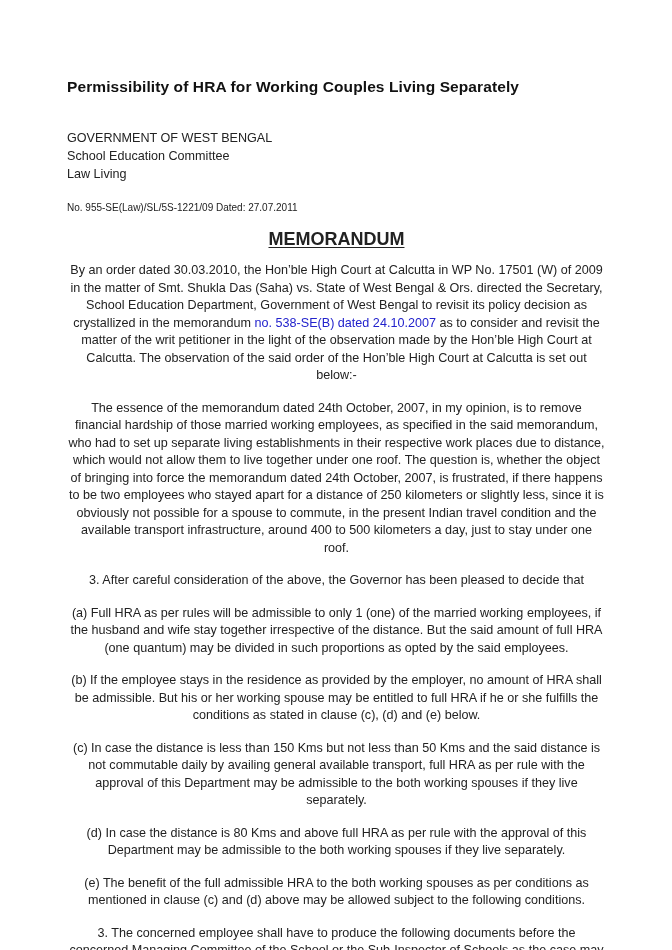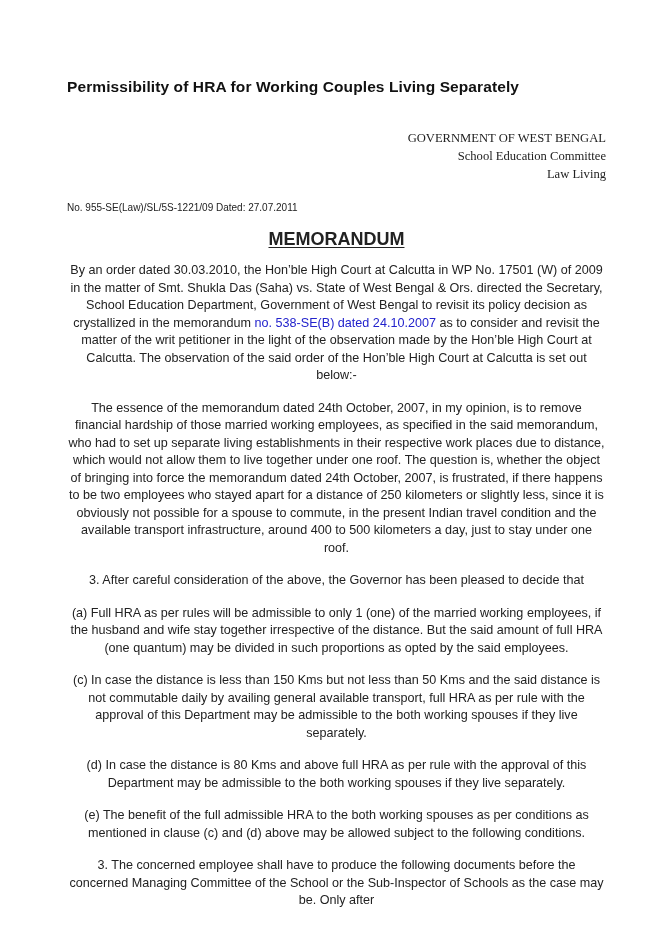--- a/index.html
+++ b/index.html
@@ -22,23 +22,22 @@
     background: #ffffff;
   }
   .doc-title {
     font-size: 15.5px;
     font-weight: 700;
     color: #111111;
     margin: 0 0 33px 0;
     letter-spacing: 0.1px;
   }
   .org-block {
-    text-align: right;
+    text-align: left;
     margin: 16px 0 16px 0;
-    font-family: Liberation Serif, serif;
   }
   .org-block div {
     font-size: 12.6px;
     line-height: 18px;
     color: #222222;
   }
   .ref-line {
     font-size: 10px;
     line-height: 17.5px;
     margin: 0 0 14px 0;
@@ -89,20 +88,21 @@
   <p class="body-para">
     <span>By an order dated 30.03.2010, the Hon’ble High Court at Calcutta in WP No. 17501 (W) of 2009 in the matter of Smt. Shukla Das (Saha) vs. State of West Bengal &amp; Ors. directed the Secretary, School Education Department, Government of West Bengal to revisit its policy decision as crystallized in the memorandum </span><a class="memo-link">no. 538-SE(B) dated 24.10.2007</a><span> as to consider and revisit the matter of the writ petitioner in the light of the observation made by the Hon’ble High Court at Calcutta. The observation of the said order of the Hon’ble High Court at Calcutta is set out below:-</span>
   </p>
 
   <p class="body-para">The essence of the memorandum dated 24th October, 2007, in my opinion, is to remove financial hardship of those married working employees, as specified in the said memorandum, who had to set up separate living establishments in their respective work places due to distance, which would not allow them to live together under one roof. The question is, whether the object of bringing into force the memorandum dated 24th October, 2007, is frustrated, if there happens to be two employees who stayed apart for a distance of 250 kilometers or slightly less, since it is obviously not possible for a spouse to commute, in the present Indian travel condition and the available transport infrastructure, around 400 to 500 kilometers a day, just to stay under one roof.</p>
 
   <p class="body-para">3. After careful consideration of the above, the Governor has been pleased to decide that</p>
 
   <p class="body-para">(a) Full HRA as per rules will be admissible to only 1 (one) of the married working employees, if the husband and wife stay together irrespective of the distance. But the said amount of full HRA (one quantum) may be divided in such proportions as opted by the said employees.</p>
 
+  <p class="body-para">(b) If the employee stays in the residence as provided by the employer, no amount of HRA shall be admissible. But his or her working spouse may be entitled to full HRA if he or she fulfills the conditions as stated in clause (c), (d) and (e) below.</p>
 
   <p class="body-para">(c) In case the distance is less than 150 Kms but not less than 50 Kms and the said distance is not commutable daily by availing general available transport, full HRA as per rule with the approval of this Department may be admissible to the both working spouses if they live separately.</p>
 
   <p class="body-para">(d) In case the distance is 80 Kms and above full HRA as per rule with the approval of this Department may be admissible to the both working spouses if they live separately.</p>
 
   <p class="body-para">(e) The benefit of the full admissible HRA to the both working spouses as per conditions as mentioned in clause (c) and (d) above may be allowed subject to the following conditions.</p>
 
   <p class="body-para">3. The concerned employee shall have to produce the following documents before the concerned Managing Committee of the School or the Sub-Inspector of Schools as the case may be. Only after</p>
 
 </div>

